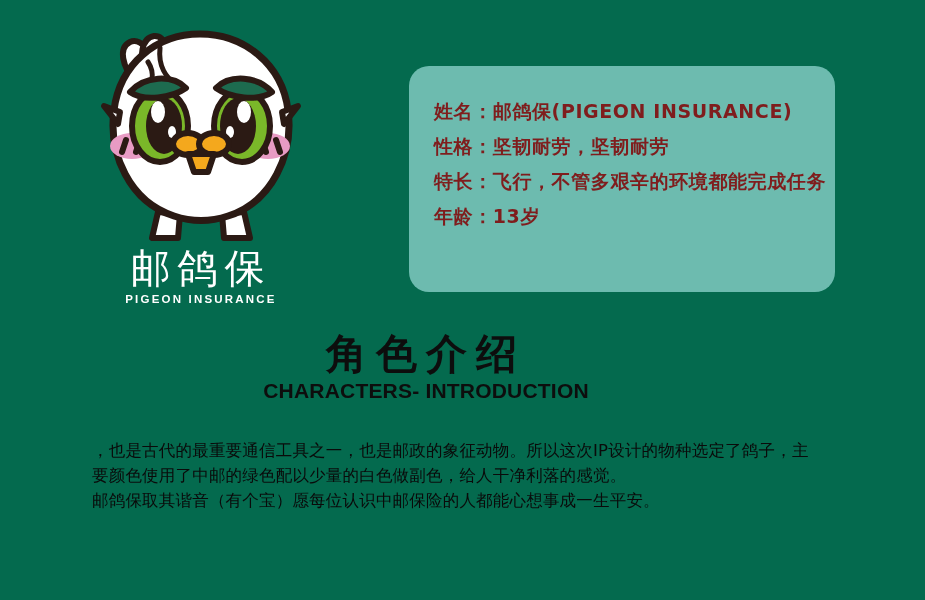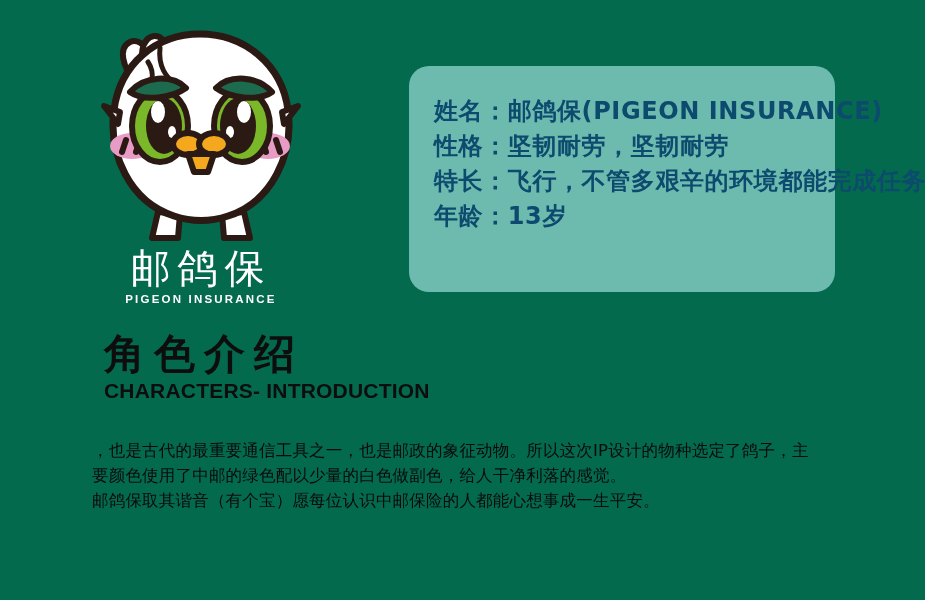--- a/index.html
+++ b/index.html
@@ -60,35 +60,36 @@
     left: 409px;
     top: 66px;
     width: 426px;
     height: 226px;
     background: #6DBBAF;
     border-radius: 20px;
     box-sizing: border-box;
     padding: 28px 0 0 25px;
   }
   .info-row {
-    color: #0c4a6e;
-    font-size: 24px;
+    color: #7f1d1d;
+    font-size: 19px;
     font-weight: 700;
     line-height: 35px;
     white-space: nowrap;
     letter-spacing: 0.6px;
     font-family: "DejaVu Sans", "Liberation Sans", sans-serif;
   }
 
   
   #section-heading {
     position: absolute;
-    left: 104px;
+    left: 76px;
     top: 332px;
     width: 700px;
+    text-align: center;
   }
   #heading-cn {
     font-size: 41px;
     font-weight: 700;
     color: #0D0D0D;
     letter-spacing: 9px;
     line-height: 1.08;
     font-family: "DejaVu Sans", "Liberation Sans", sans-serif;
   }
   #heading-en {

